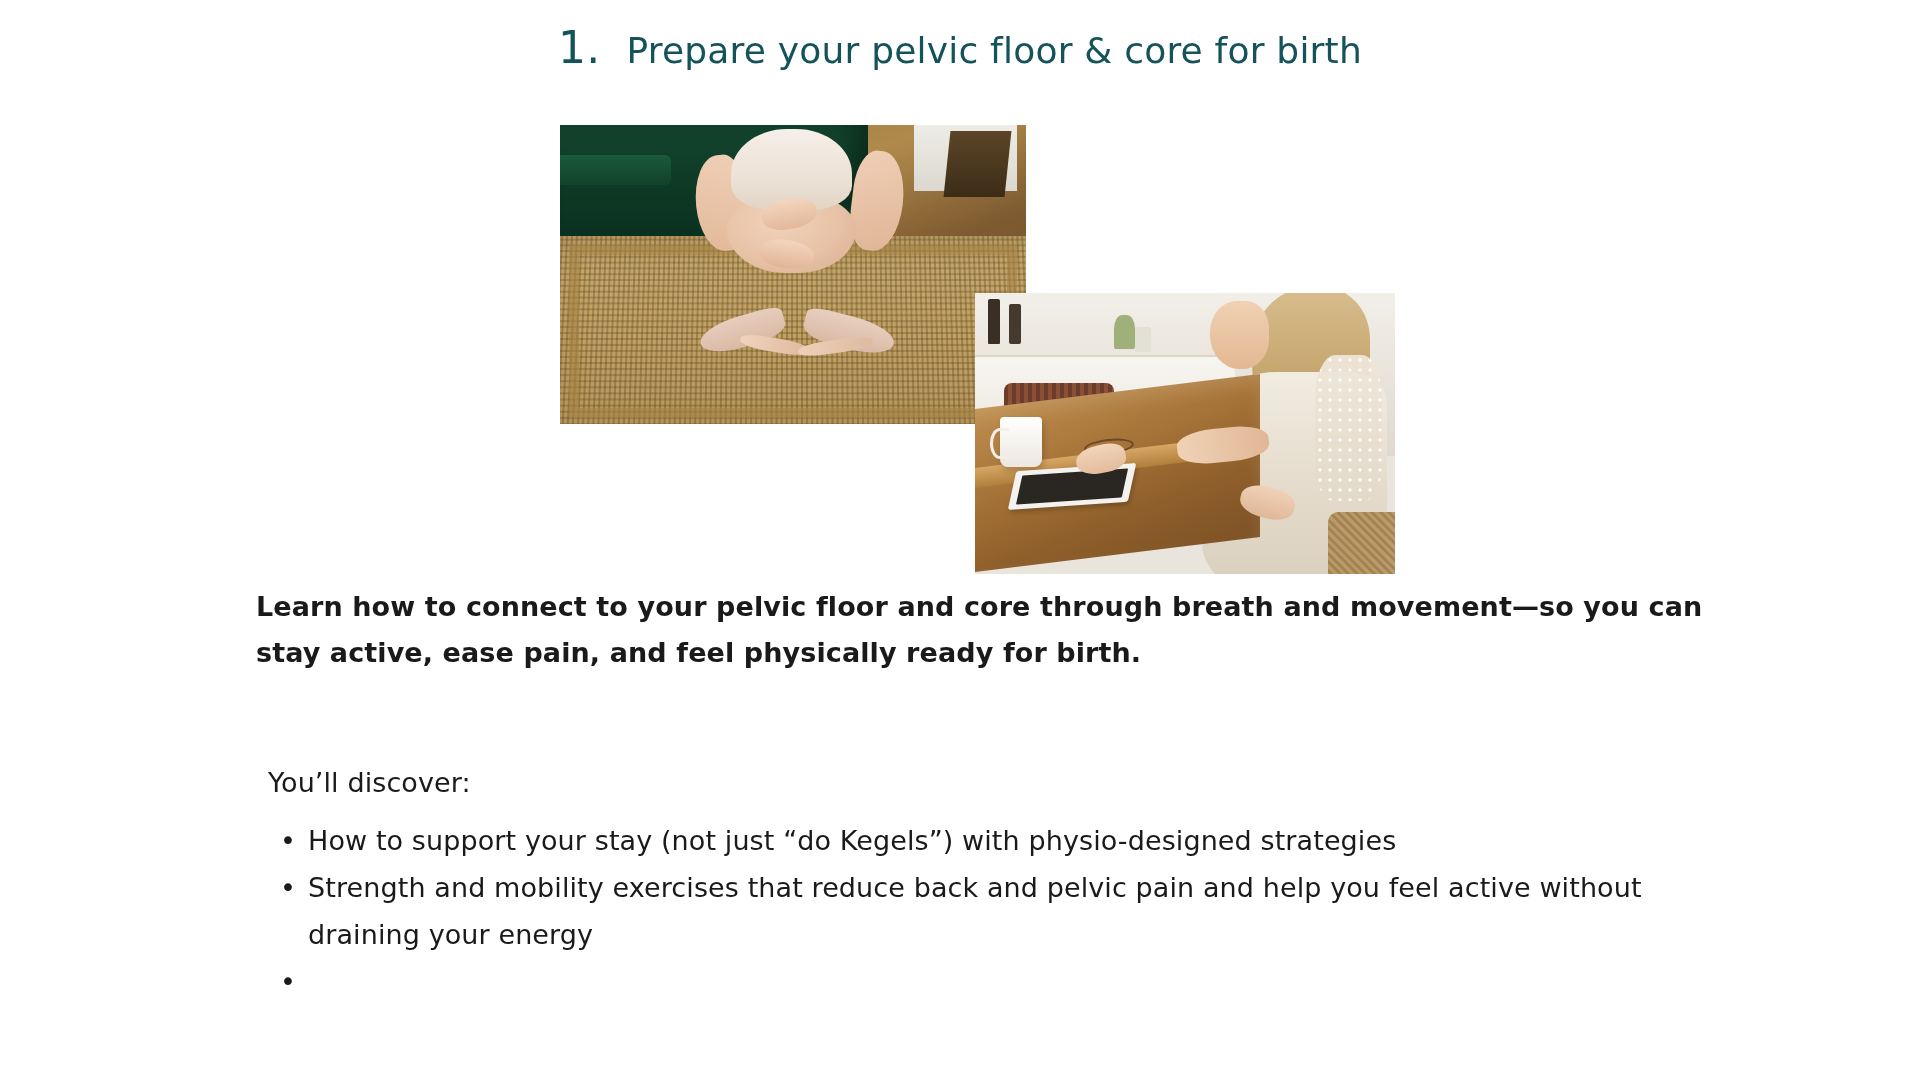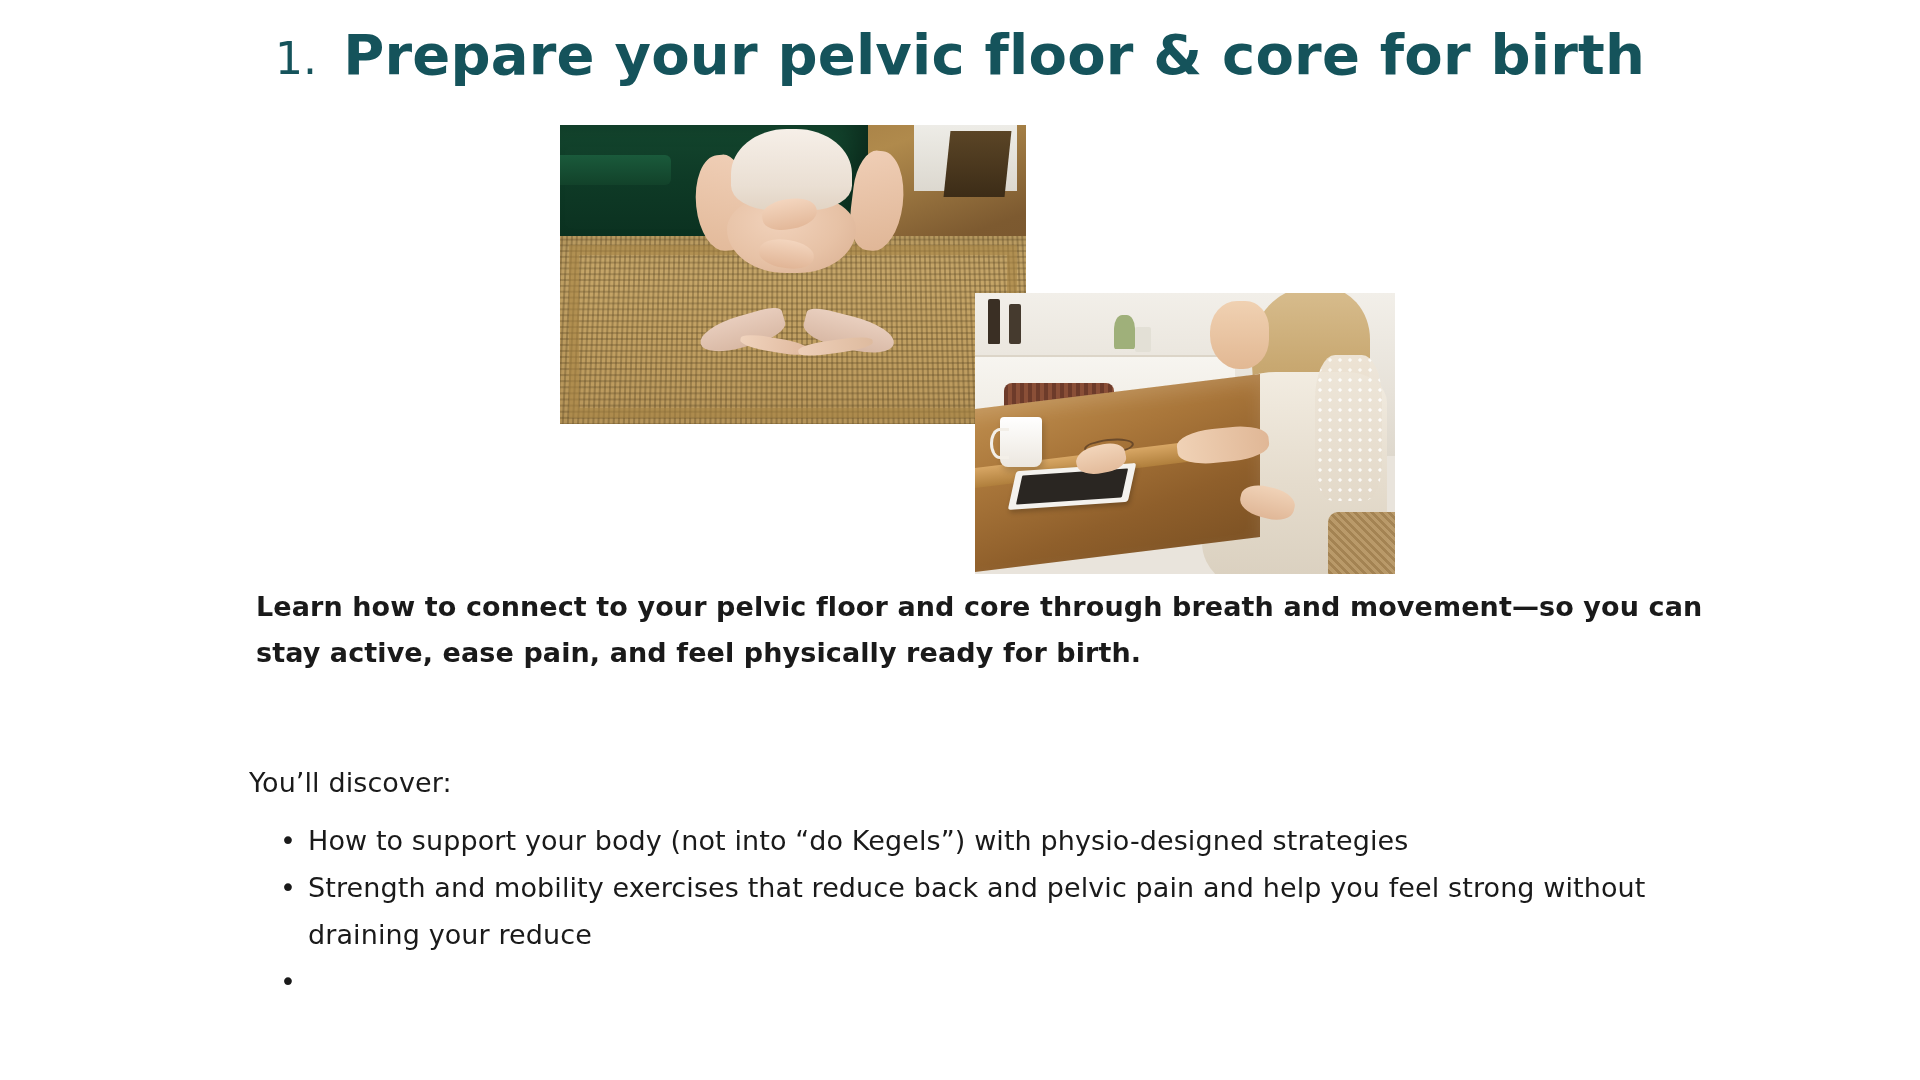--- a/index.html
+++ b/index.html
@@ -34,23 +34,23 @@
     gap: 0px;
   }
   .title-number {
     font-size: 44px;
     color: #15535b;
     font-weight: 400;
     letter-spacing: 0.2px;
     margin-right: 26px;
   }
   .title-text {
-    font-size: 56px;
+    font-size: 36px;
     color: #15535b;
-    font-weight: 700;
+    font-weight: 400;
     letter-spacing: 0.2px;
     white-space: nowrap;
     text-align: center;
   }
 
   
   .photo1 {
     position: absolute;
     left: 560px;
     top: 125px;
@@ -445,21 +445,21 @@
   }
   .para {
     font-size: 27px;
     line-height: 1.72;
     color: #1a1a1a;
     margin: 0;
     letter-spacing: 0.1px;
   }
   .discover-line {
     position: absolute;
-    left: 249px;
+    left: 268px;
     top: 760px;
     font-size: 27px;
     line-height: 1.72;
     color: #1a1a1a;
     letter-spacing: 0.1px;
   }
   .bullets {
     position: absolute;
     left: 256px;
     top: 818px;
@@ -552,24 +552,24 @@
 
   <div class="body-copy">
     <p class="para">Learn how to connect to your pelvic floor and core through breath and movement—so you can stay active, ease pain, and feel physically ready for birth.</p>
   </div>
 
   <div class="discover-line">You’ll discover:</div>
 
   <ul class="bullets">
     <li>
       <span class="dot">•</span>
-      <span>How to support your body (not into “do Kegels”) with physio-designed strategies</span>
+      <span>How to support your stay (not just “do Kegels”) with physio-designed strategies</span>
     </li>
     <li>
       <span class="dot">•</span>
-      <span>Strength and mobility exercises that reduce back and pelvic pain and help you feel strong without draining your reduce</span>
+      <span>Strength and mobility exercises that reduce back and pelvic pain and help you feel active without draining your energy</span>
     </li>
     <li>
       <span class="dot">•</span>
     </li>
   </ul>
 
 </div>
 
 </body></html>

